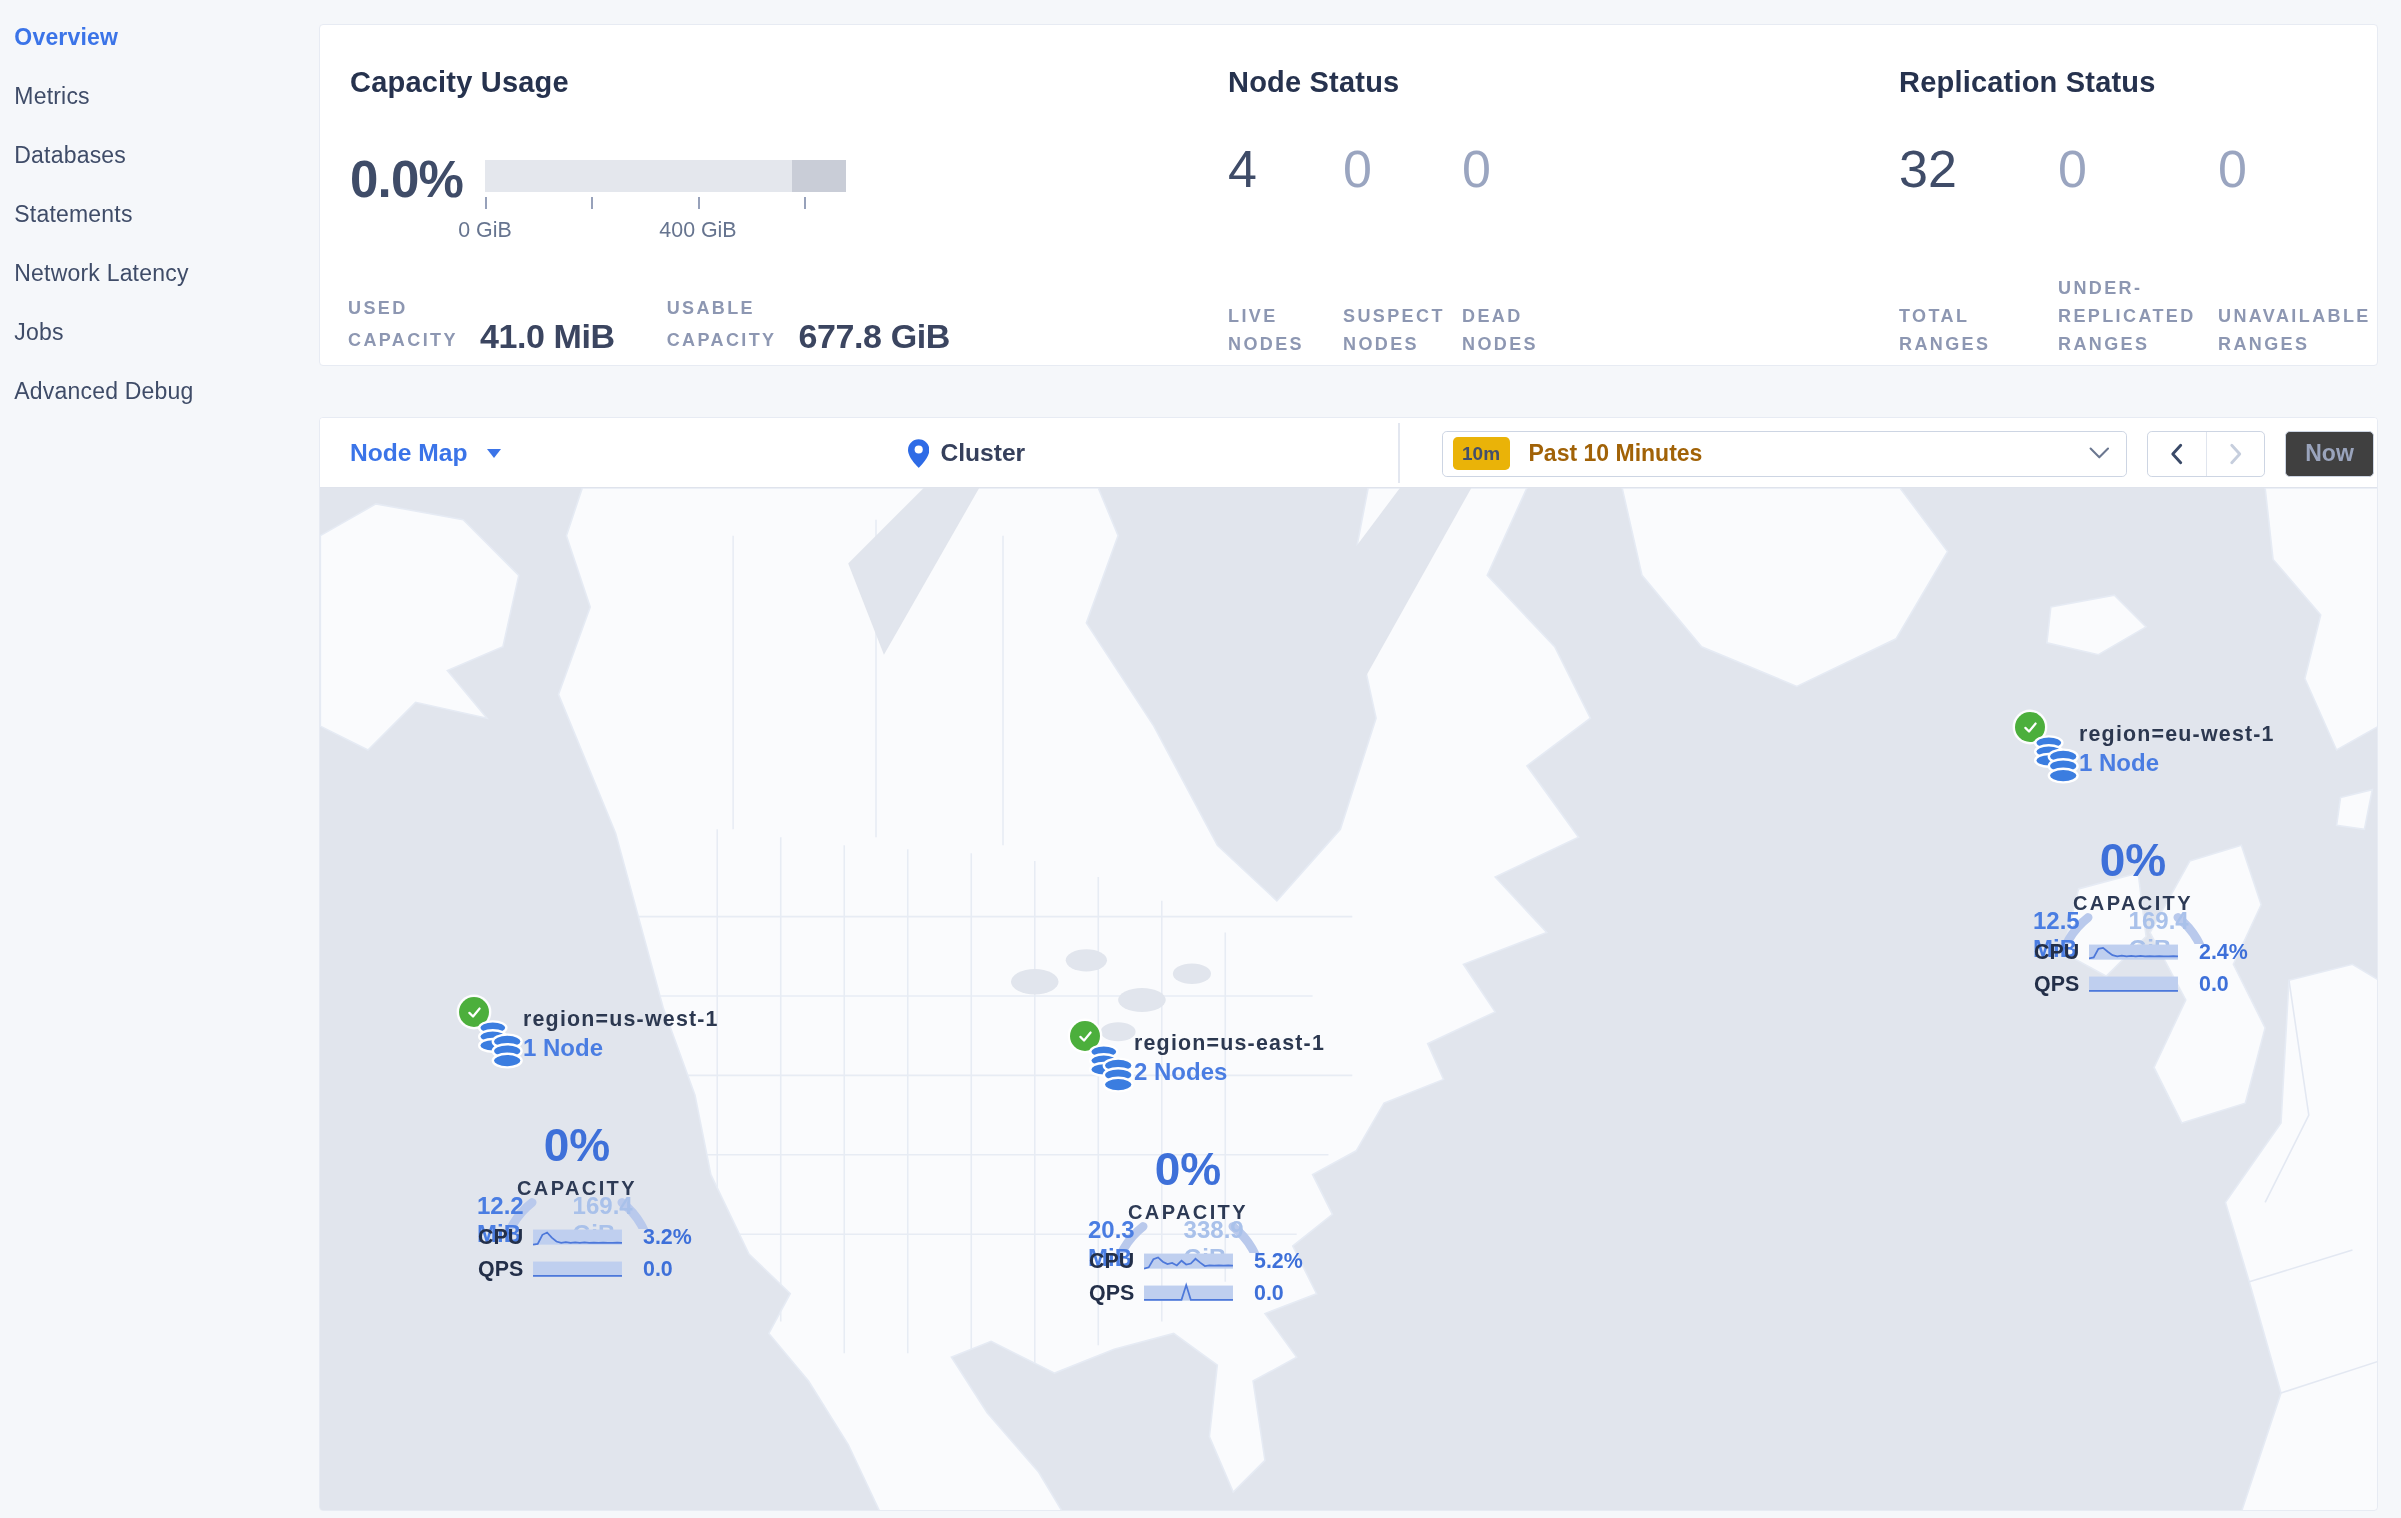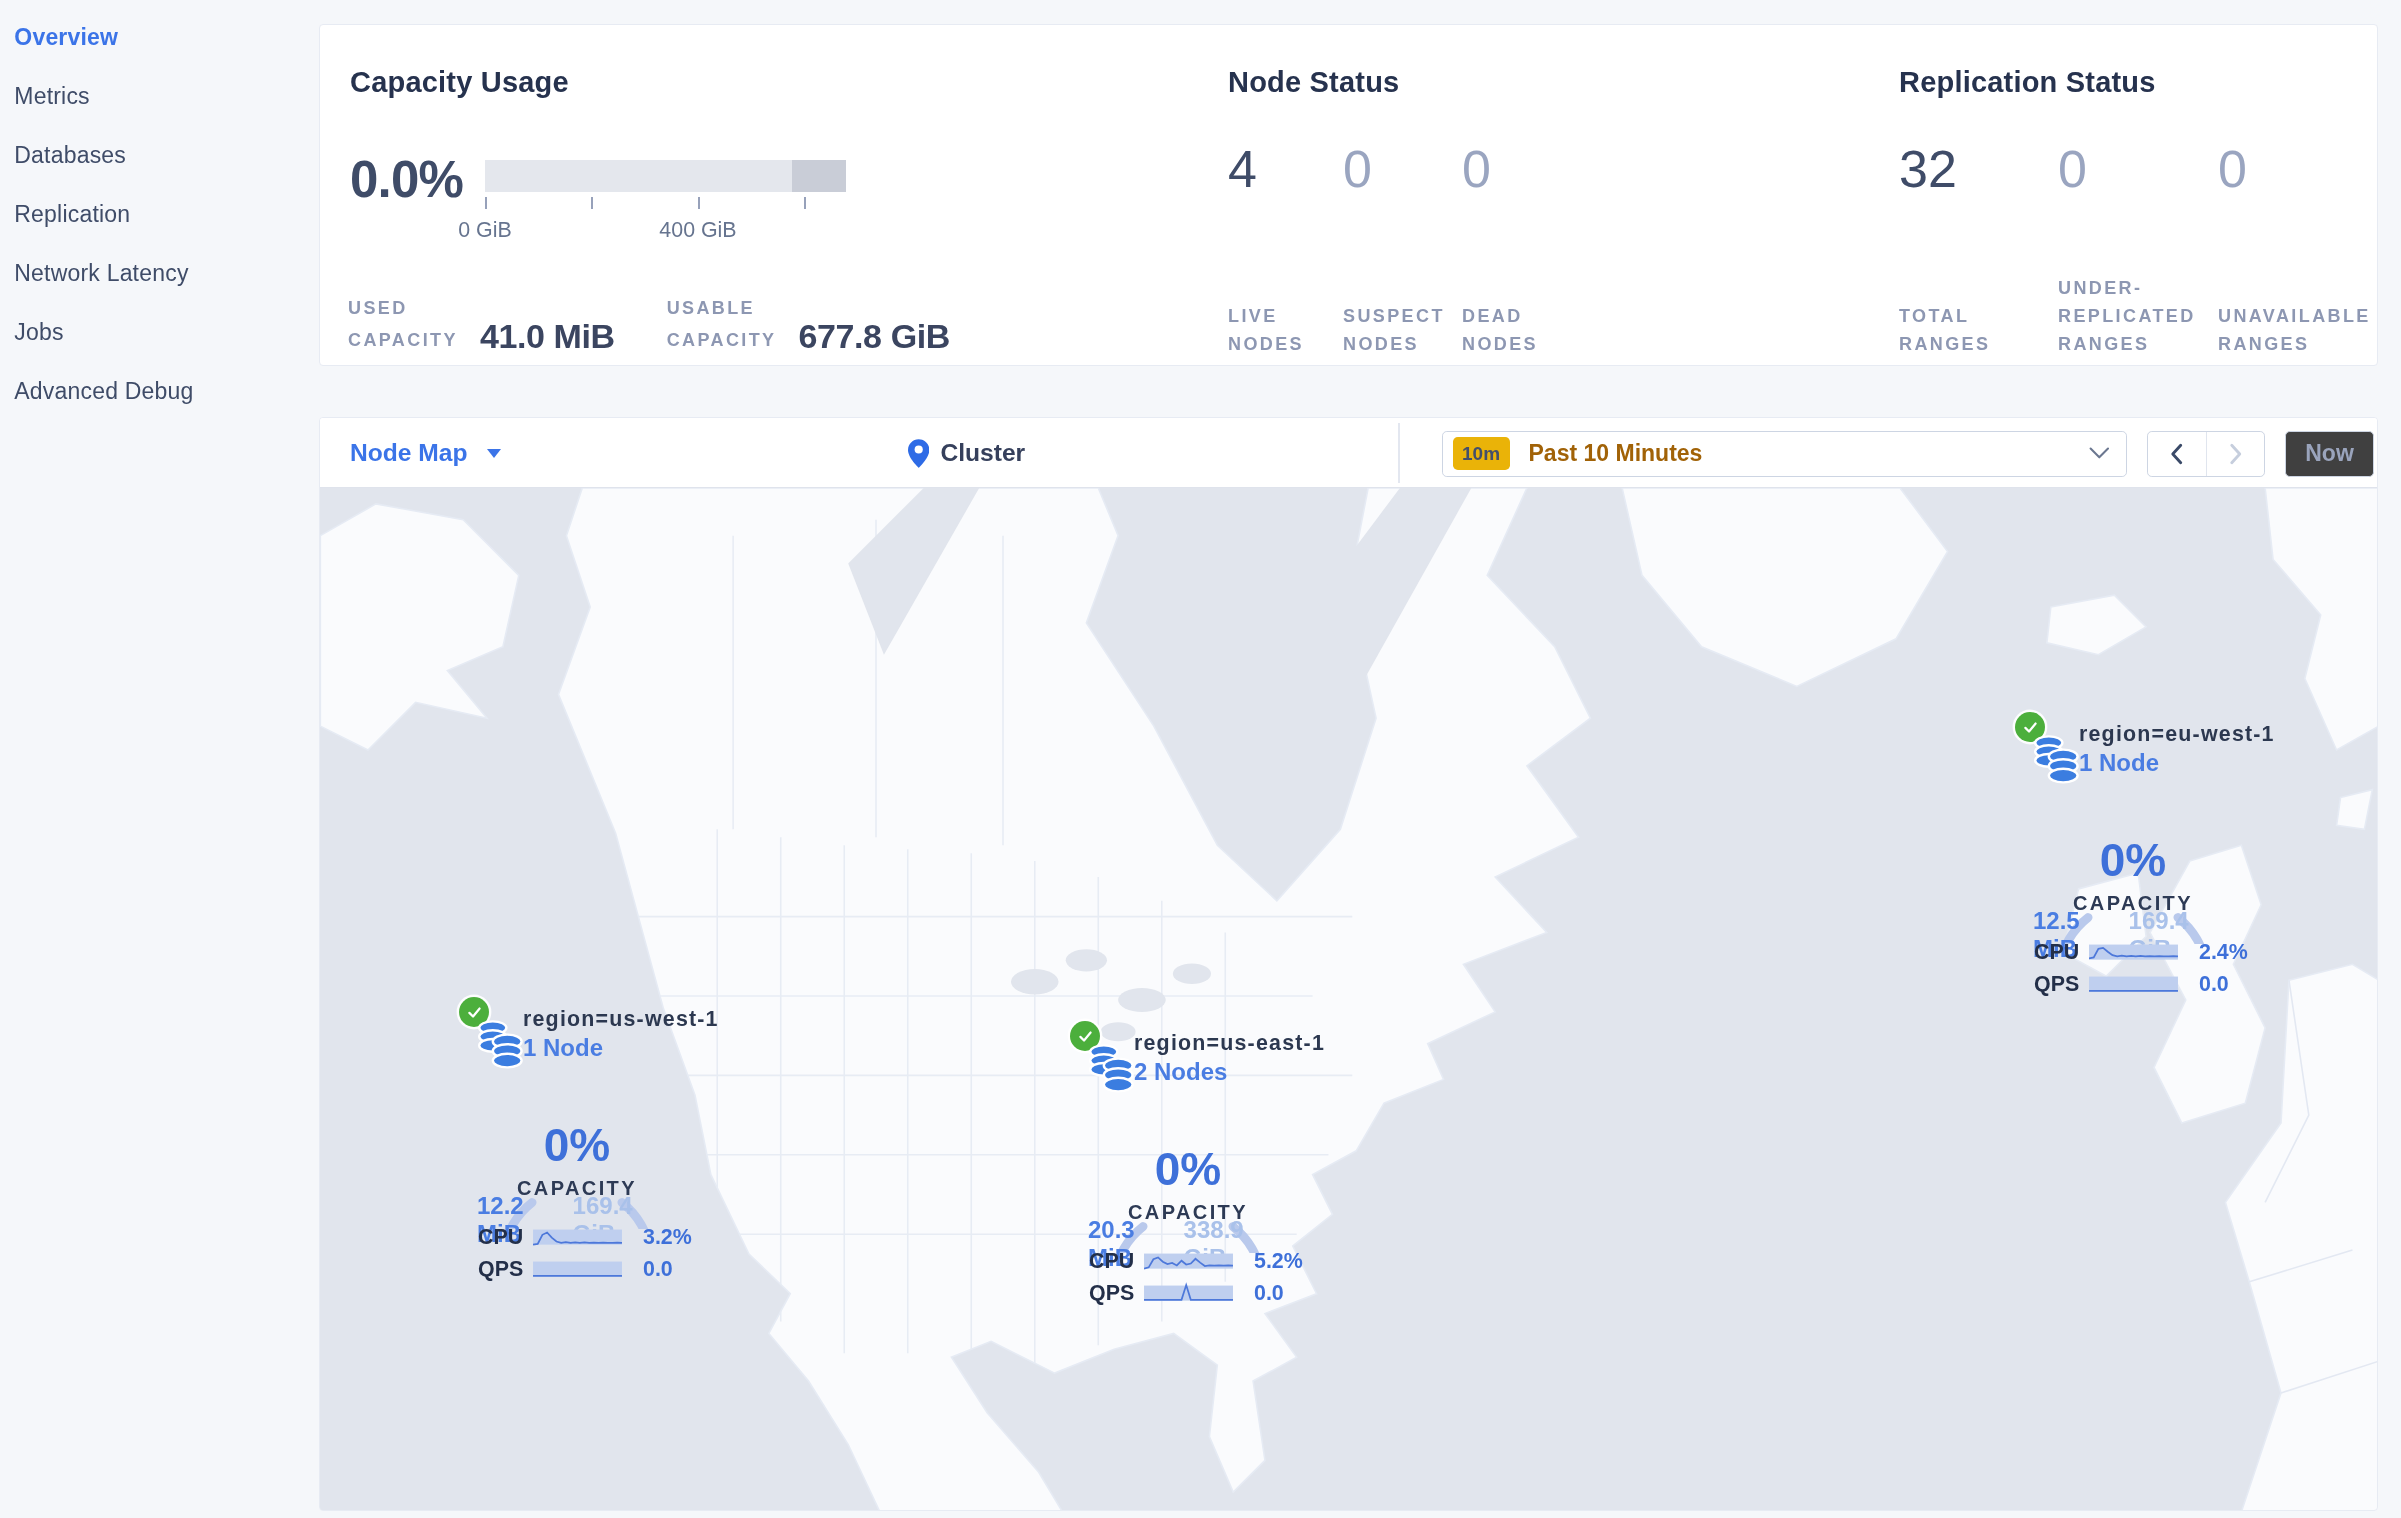--- a/index.html
+++ b/index.html
@@ -94,21 +94,21 @@
   .m-row .spark { margin-left:6.4px; }
   .m-row .rvalue { margin-left:20.6px; font-size:21.4px; font-weight:700; color:#3e70d9; }
 </style>
 </head>
 <body>
 
 <nav class="sidebar">
   <div class="side-item active">Overview</div>
   <div class="side-item">Metrics</div>
   <div class="side-item">Databases</div>
-  <div class="side-item">Replication</div>
+  <div class="side-item">Statements</div>
   <div class="side-item">Network Latency</div>
   <div class="side-item">Jobs</div>
   <div class="side-item">Advanced Debug</div>
 </nav>
 
 <section class="panel top-panel">
 
   <h2 class="section-title" style="left:30px; top:41px;text-align:right;">Capacity Usage</h2>
   <div class="cap-percent">0.0%</div>
   <div class="cap-bar">

